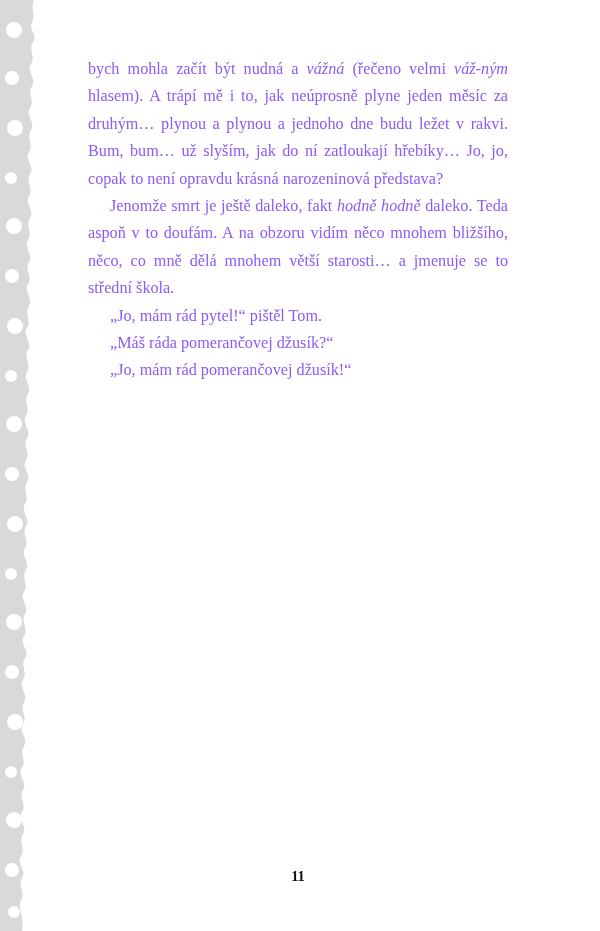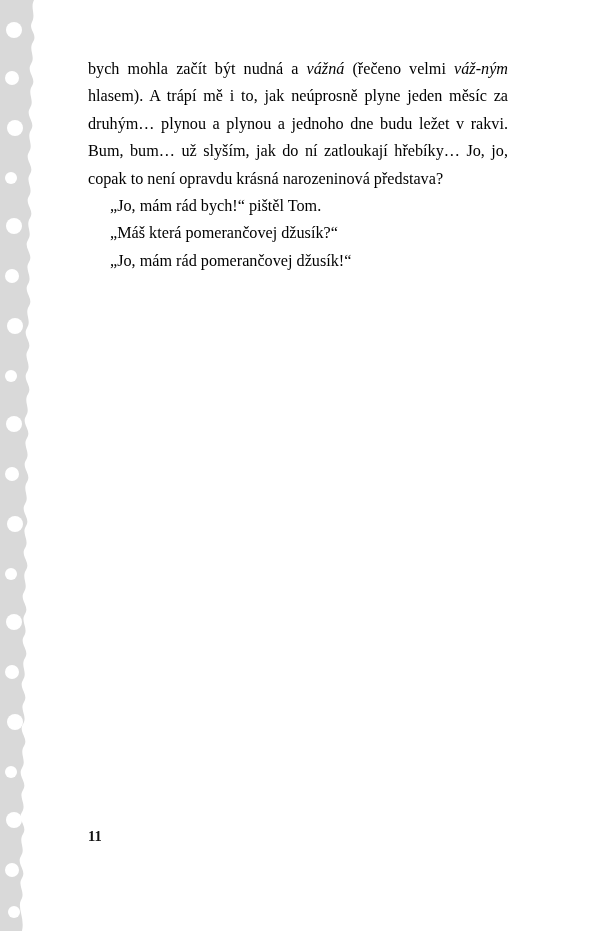--- a/index.html
+++ b/index.html
@@ -37,34 +37,35 @@
     top: 56px;
     width: 420px;
     height: 800px;
   }
   p {
     margin: 0;
     font-size: 16.2px;
     line-height: 27.4px;
     text-align: justify;
     text-justify: inter-word;
-    color: #000000;
+    color: #8b5cf6;
     hyphens: manual;
   }
   p.indent {
     text-indent: 22px;
   }
   .italic {
     font-style: italic;
   }
   .folio {
     position: absolute;
     left: 0;
-    top: 772px;
+    top: 812px;
     width: 420px;
+    text-align: center;
     font-size: 14.5px;
     font-weight: bold;
     color: #111;
     font-family: "Liberation Serif", serif;
   }
 </style>
 </head>
 <body>
 
 <div class="page">
@@ -92,20 +93,21 @@
         <circle cx="14" cy="820" r="8" fill="#ffffff"></circle>
         <circle cx="12" cy="870" r="7" fill="#ffffff"></circle>
         <circle cx="14" cy="912" r="6" fill="#ffffff"></circle>
       </g>
     </svg>
   </div>
 
   <div class="content">
     <div id="paragraphs">
         <p><span>bych mohla začít být nudná a </span><span class="italic">vážná</span><span> (řečeno velmi </span><span class="italic">váž-</span><span class="italic">ným</span><span> hlasem). A trápí mě i to, jak neúprosně plyne jeden měsíc za druhým… plynou a plynou a jednoho dne budu ležet v rakvi. Bum, bum… už slyším, jak do ní zatloukají hřebíky… Jo, jo, copak to není opravdu krásná narozeninová představa?</span></p>
-        <p class="indent"><span>„Jo, mám rád bych!“ pištěl Tom.</span></p>
-        <p class="indent"><span>„Máš která pomerančovej džusík?“</span></p>
+        <p class="indent"><span>Jenomže smrt je ještě daleko, fakt </span><span class="italic">hodně hodně</span><span> daleko. Teda aspoň v to doufám. A na obzoru vidím něco mnohem bližšího, něco, co mně dělá mnohem větší starosti… a jmenuje se to střední škola.</span></p>
+        <p class="indent"><span>„Jo, mám rád pytel!“ pištěl Tom.</span></p>
+        <p class="indent"><span>„Máš ráda pomerančovej džusík?“</span></p>
         <p class="indent"><span>„Jo, mám rád pomerančovej džusík!“</span></p>
       </div>
     <div class="folio">11</div>
   </div>
 
 </div>
 
 </body></html>

